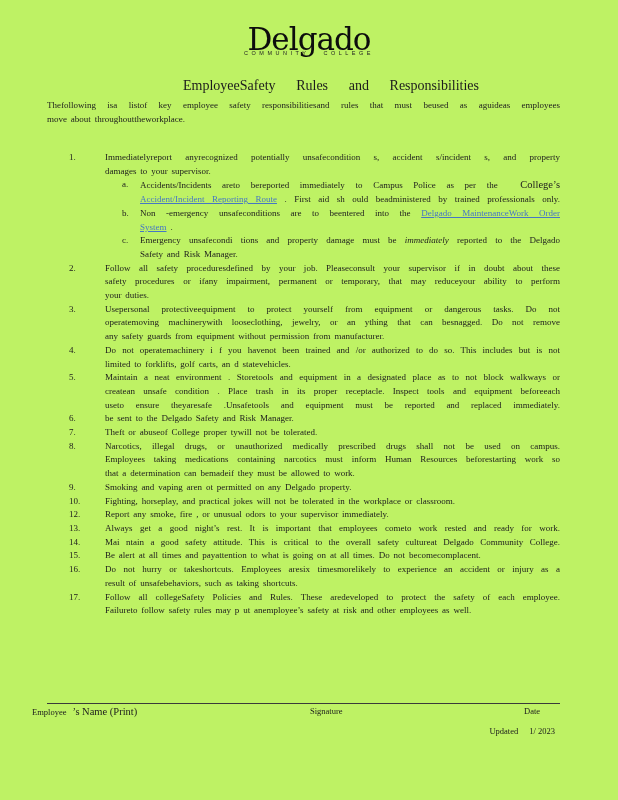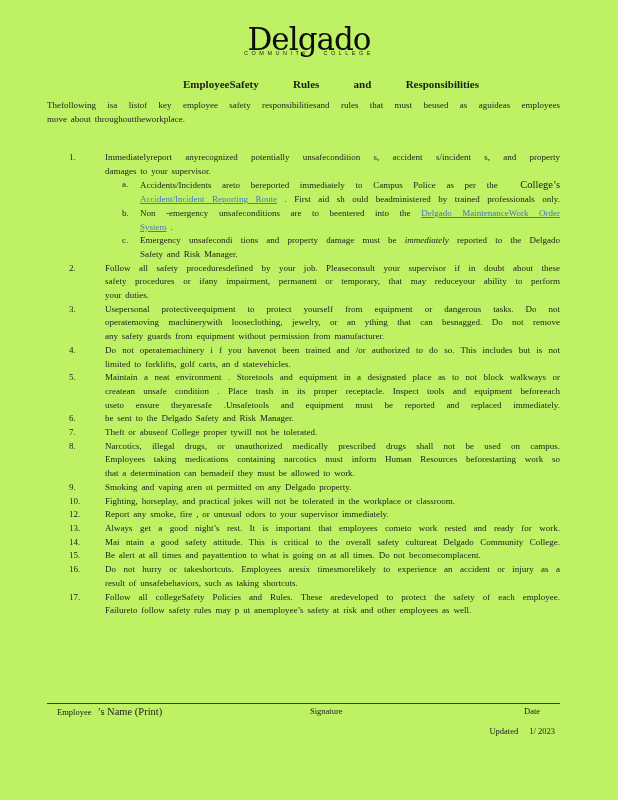--- a/index.html
+++ b/index.html
@@ -7,42 +7,42 @@
     position:relative;width:618px;height:800px;background:#bef264;overflow:hidden;
     font-family:"Liberation Serif","DejaVu Serif",serif;color:#1c1c1c;
   }
   
   .logo{position:absolute;top:24px;left:0;right:0;text-align:center;}
   .logo-name{font-family:"DejaVu Serif","Liberation Serif",serif;font-size:31px;line-height:30px;letter-spacing:-1px;color:#0d0d0d;}
   .logo-tagline{font-family:"Liberation Sans","DejaVu Sans",sans-serif;font-size:5.5px;letter-spacing:3.5px;word-spacing:9px;margin-top:-4px;color:#222;}
   
   .doc-title{
     position:absolute;top:78px;left:183px;width:296px;
-    font-weight:bold;font-size:11px;
+    font-weight:normal;font-size:14px;
     text-align:justify;text-align-last:justify;
   }
   
   .intro{position:absolute;top:99px;left:47px;width:513px;}
   .rules{position:absolute;top:151px;left:69px;width:491px;}
   .tline{font-size:9px;line-height:13.7px;word-spacing:0.18em;white-space:nowrap;}
   .tline.j{white-space:normal;word-spacing:normal;text-align:justify;text-align-last:justify;}
   .doclink{color:#4677C4;text-decoration:underline;text-decoration-color:#4677C4;cursor:pointer;}
   .it{font-style:italic;}
   .big{font-size:10.5px;margin-left:12px;}
   .item{display:flex;align-items:flex-start;}
   .item .num{flex:0 0 36px;width:36px;font-size:9px;line-height:13.7px;}
   .item .content{width:455px;}
   .sub{display:flex;margin-left:17px;}
   .sub .letter{flex:0 0 18px;width:18px;font-size:9px;line-height:13.7px;}
   .sub .scontent{width:420px;}
   
   .sigline{position:absolute;top:703px;left:47px;width:513px;border-top:1px solid #3a3a3a;height:0;}
   .footer-labels{position:absolute;top:706px;left:0;width:618px;height:16px;}
   .footer-labels .lbl{position:absolute;font-size:8.5px;color:#1c1c1c;}
-  .employee-label{left:57px;top:0;}
+  .employee-label{left:32px;top:0;}
   .employee-suffix{font-size:10.5px;margin-left:6px;}
   .signature-label{left:310px;top:0;}
   .date-label{left:524px;top:0;}
   .updated-stamp{position:absolute;top:726px;right:63px;font-size:8.5px;color:#1c1c1c;}
   .updated-stamp .val{margin-left:11px;}
 </style>
 </head>
 <body>
 
 <div class="page">

